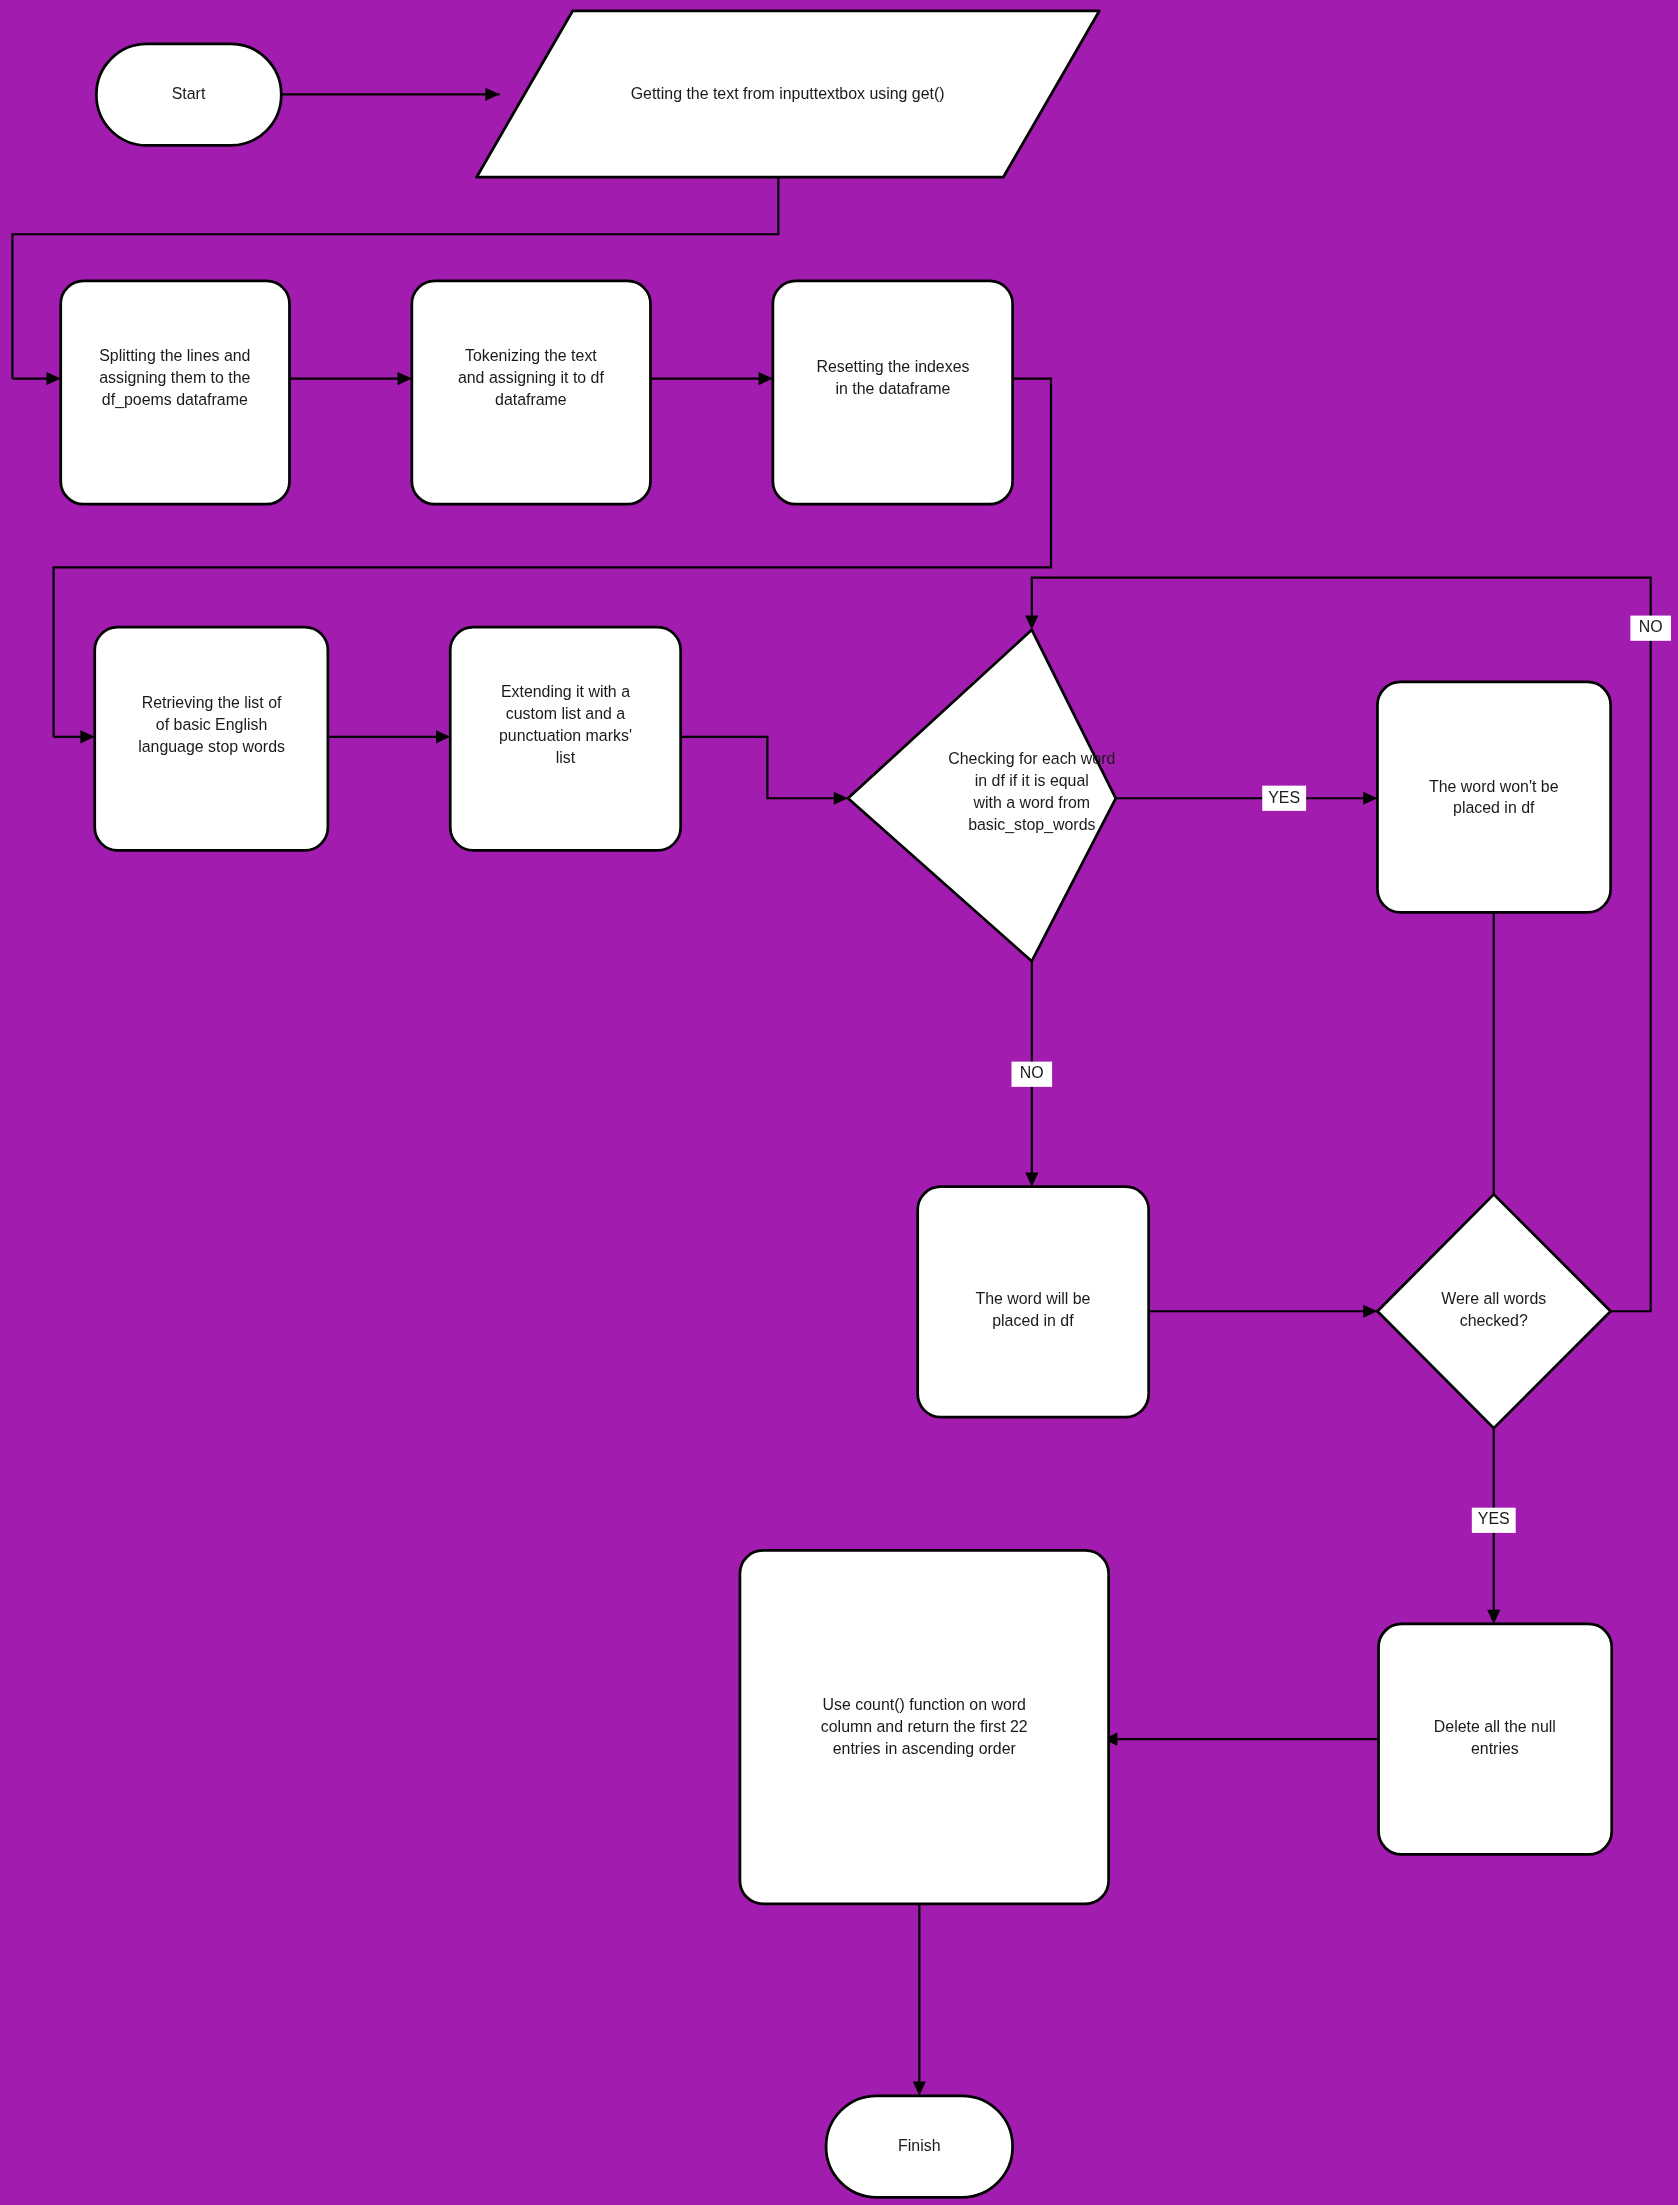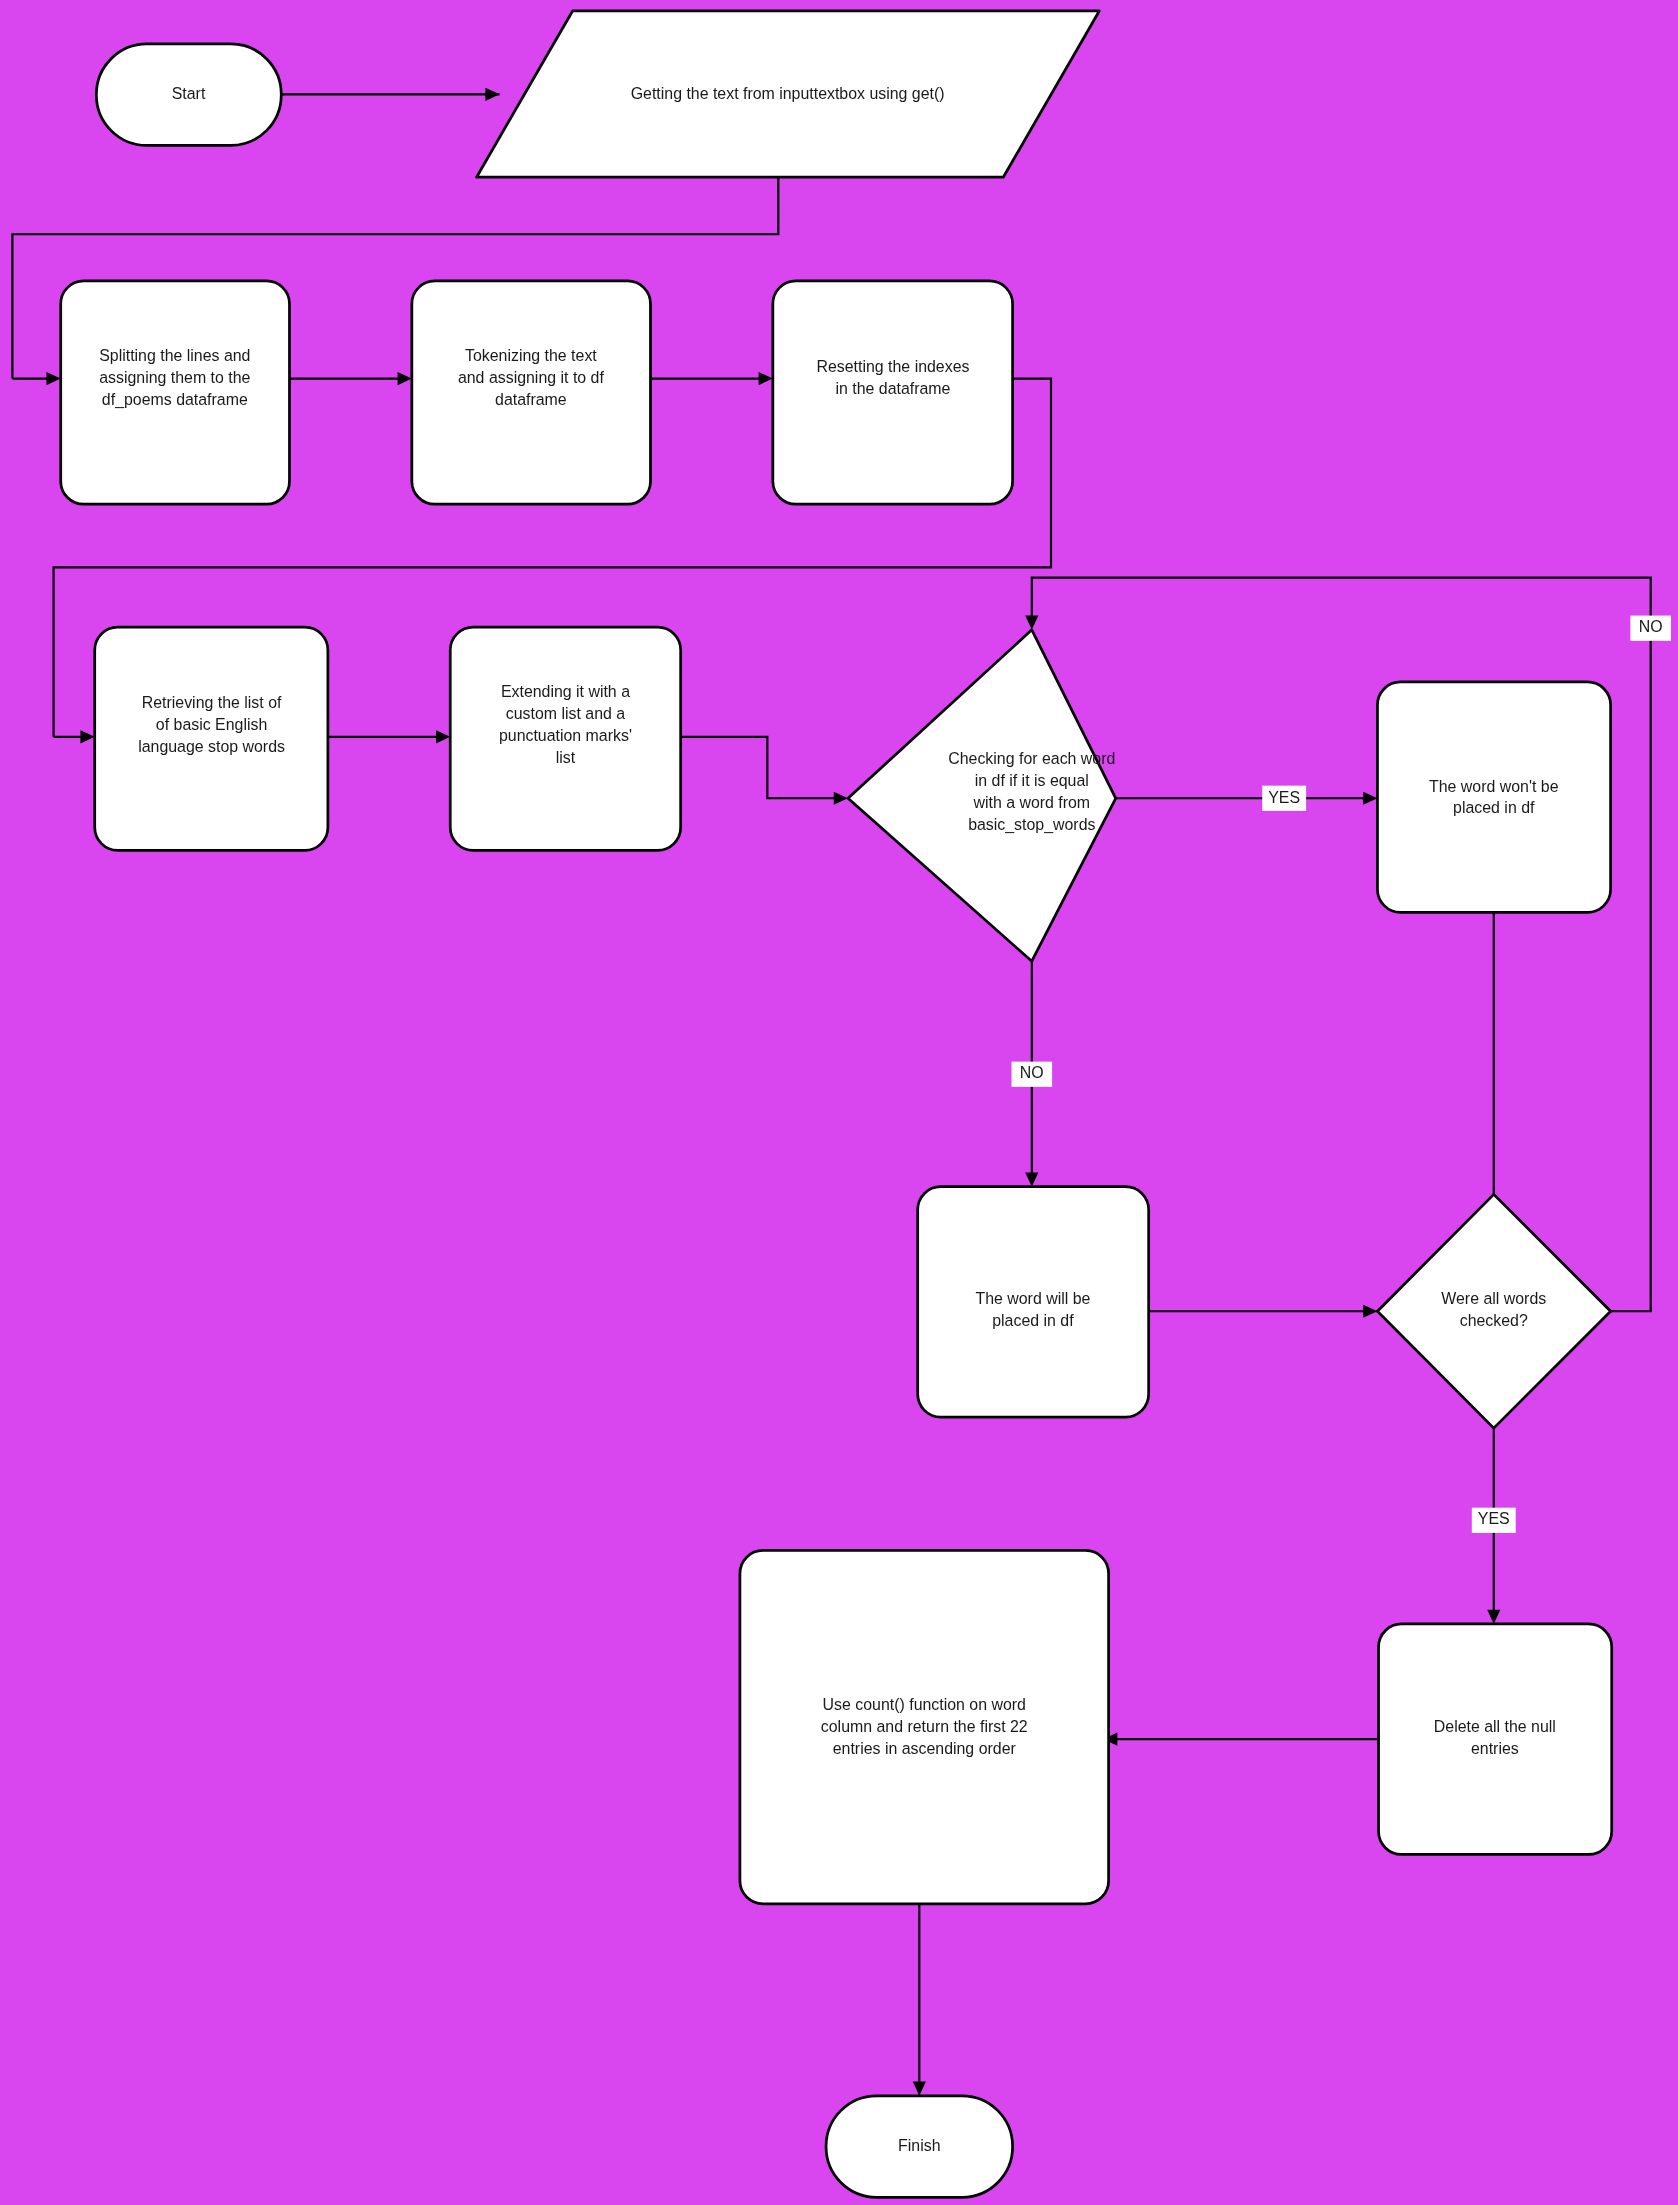--- a/index.html
+++ b/index.html
@@ -10,21 +10,21 @@
   body {
     width: 1679px;
     height: 2205px;
     font-family: "Liberation Sans", sans-serif;
     overflow: hidden;
   }
   #flowchart-root {
     position: relative;
     width: 1679px;
     height: 2205px;
-    background: #d946ef;
+    background: #a21caf;
     text-align: right;
   }
   svg#flow-svg {
     display: block;
     width: 1679px;
     height: 2205px;
   }
   .node-shape {
     fill: #ffffff;
     stroke: #000000;

